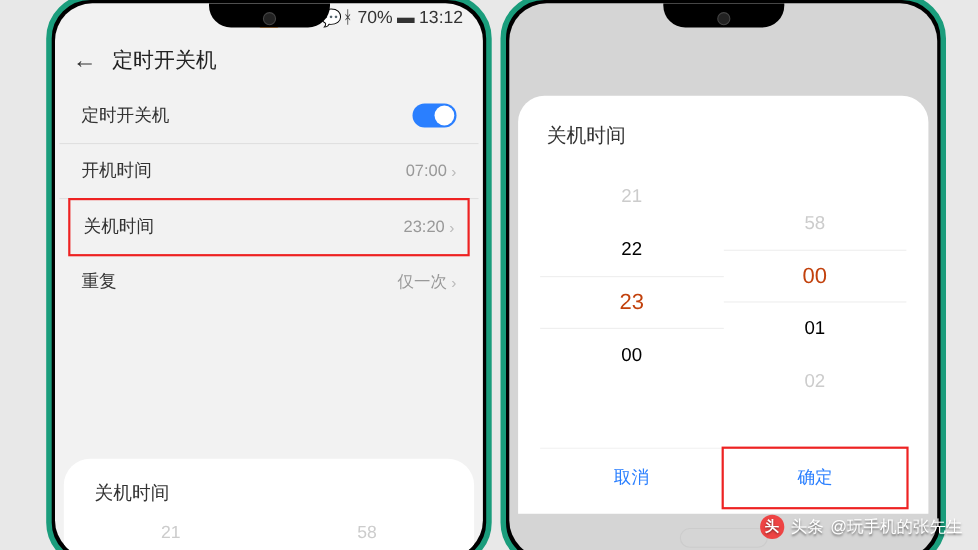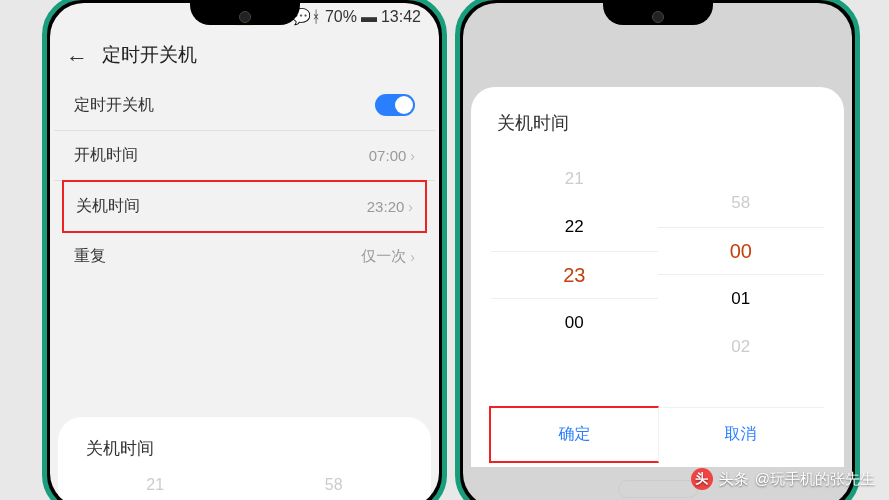--- a/index.html
+++ b/index.html
@@ -74,21 +74,21 @@
         <span>⁴ᴳ</span>
         <span>📶</span>
         <span class="icon-tiny icon-pink"></span>
         <span class="icon-tiny icon-red"></span>
         <span style="color:#888">💬</span>
       </div>
       <div class="status-right">
         <span>ᚼ</span>
         <span>70%</span>
         <span>▬</span>
-        <span>13:42</span>
+        <span>13:12</span>
       </div>
     </div>
 
     <div class="title-bar">
       <span class="back-arrow">←</span>
       <span class="page-title">定时开关机</span>
     </div>
 
     <div class="settings-list">
       <div class="setting-row">
@@ -150,22 +150,22 @@
         </div>
         <div class="picker-col">
           <div class="picker-item">58</div>
           <div class="picker-item selected">00</div>
           <div class="picker-item near">01</div>
           <div class="picker-item">02</div>
         </div>
       </div>
 
       <div class="dialog-btns">
+        <div class="dialog-btn">取消</div>
         <div class="dialog-btn red-box-btn">确定</div>
-        <div class="dialog-btn">取消</div>
       </div>
     </div>
 
     <div class="nav-bar">
       <div class="nav-pill"></div>
     </div>
   </div>
 </div>
 
 <div class="watermark">

